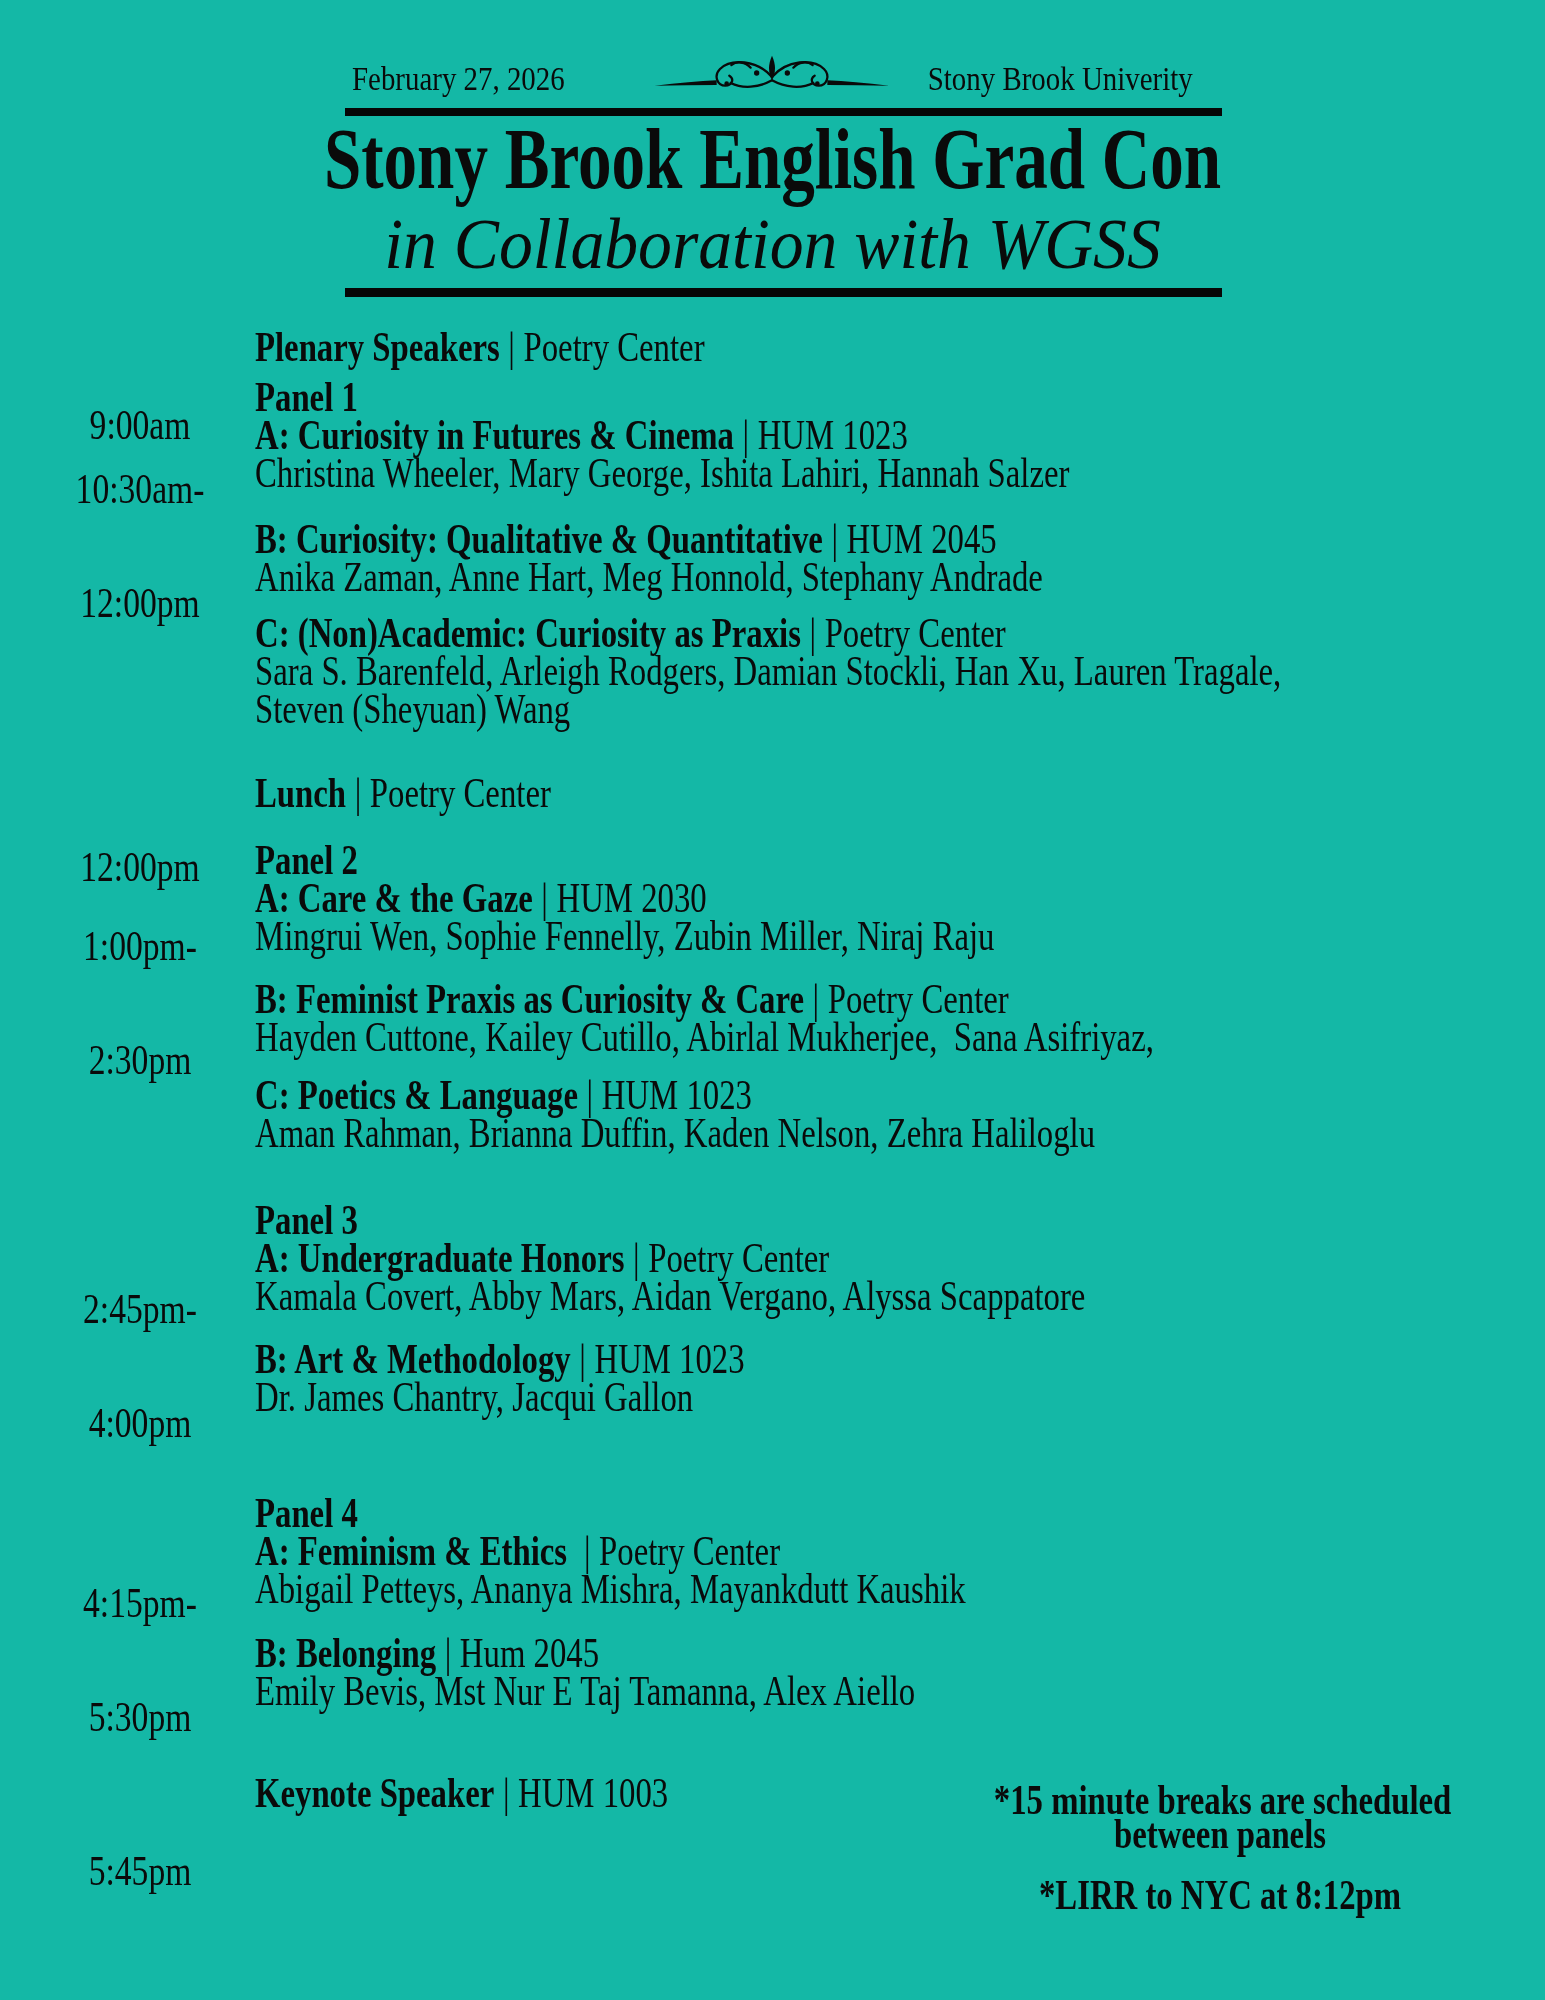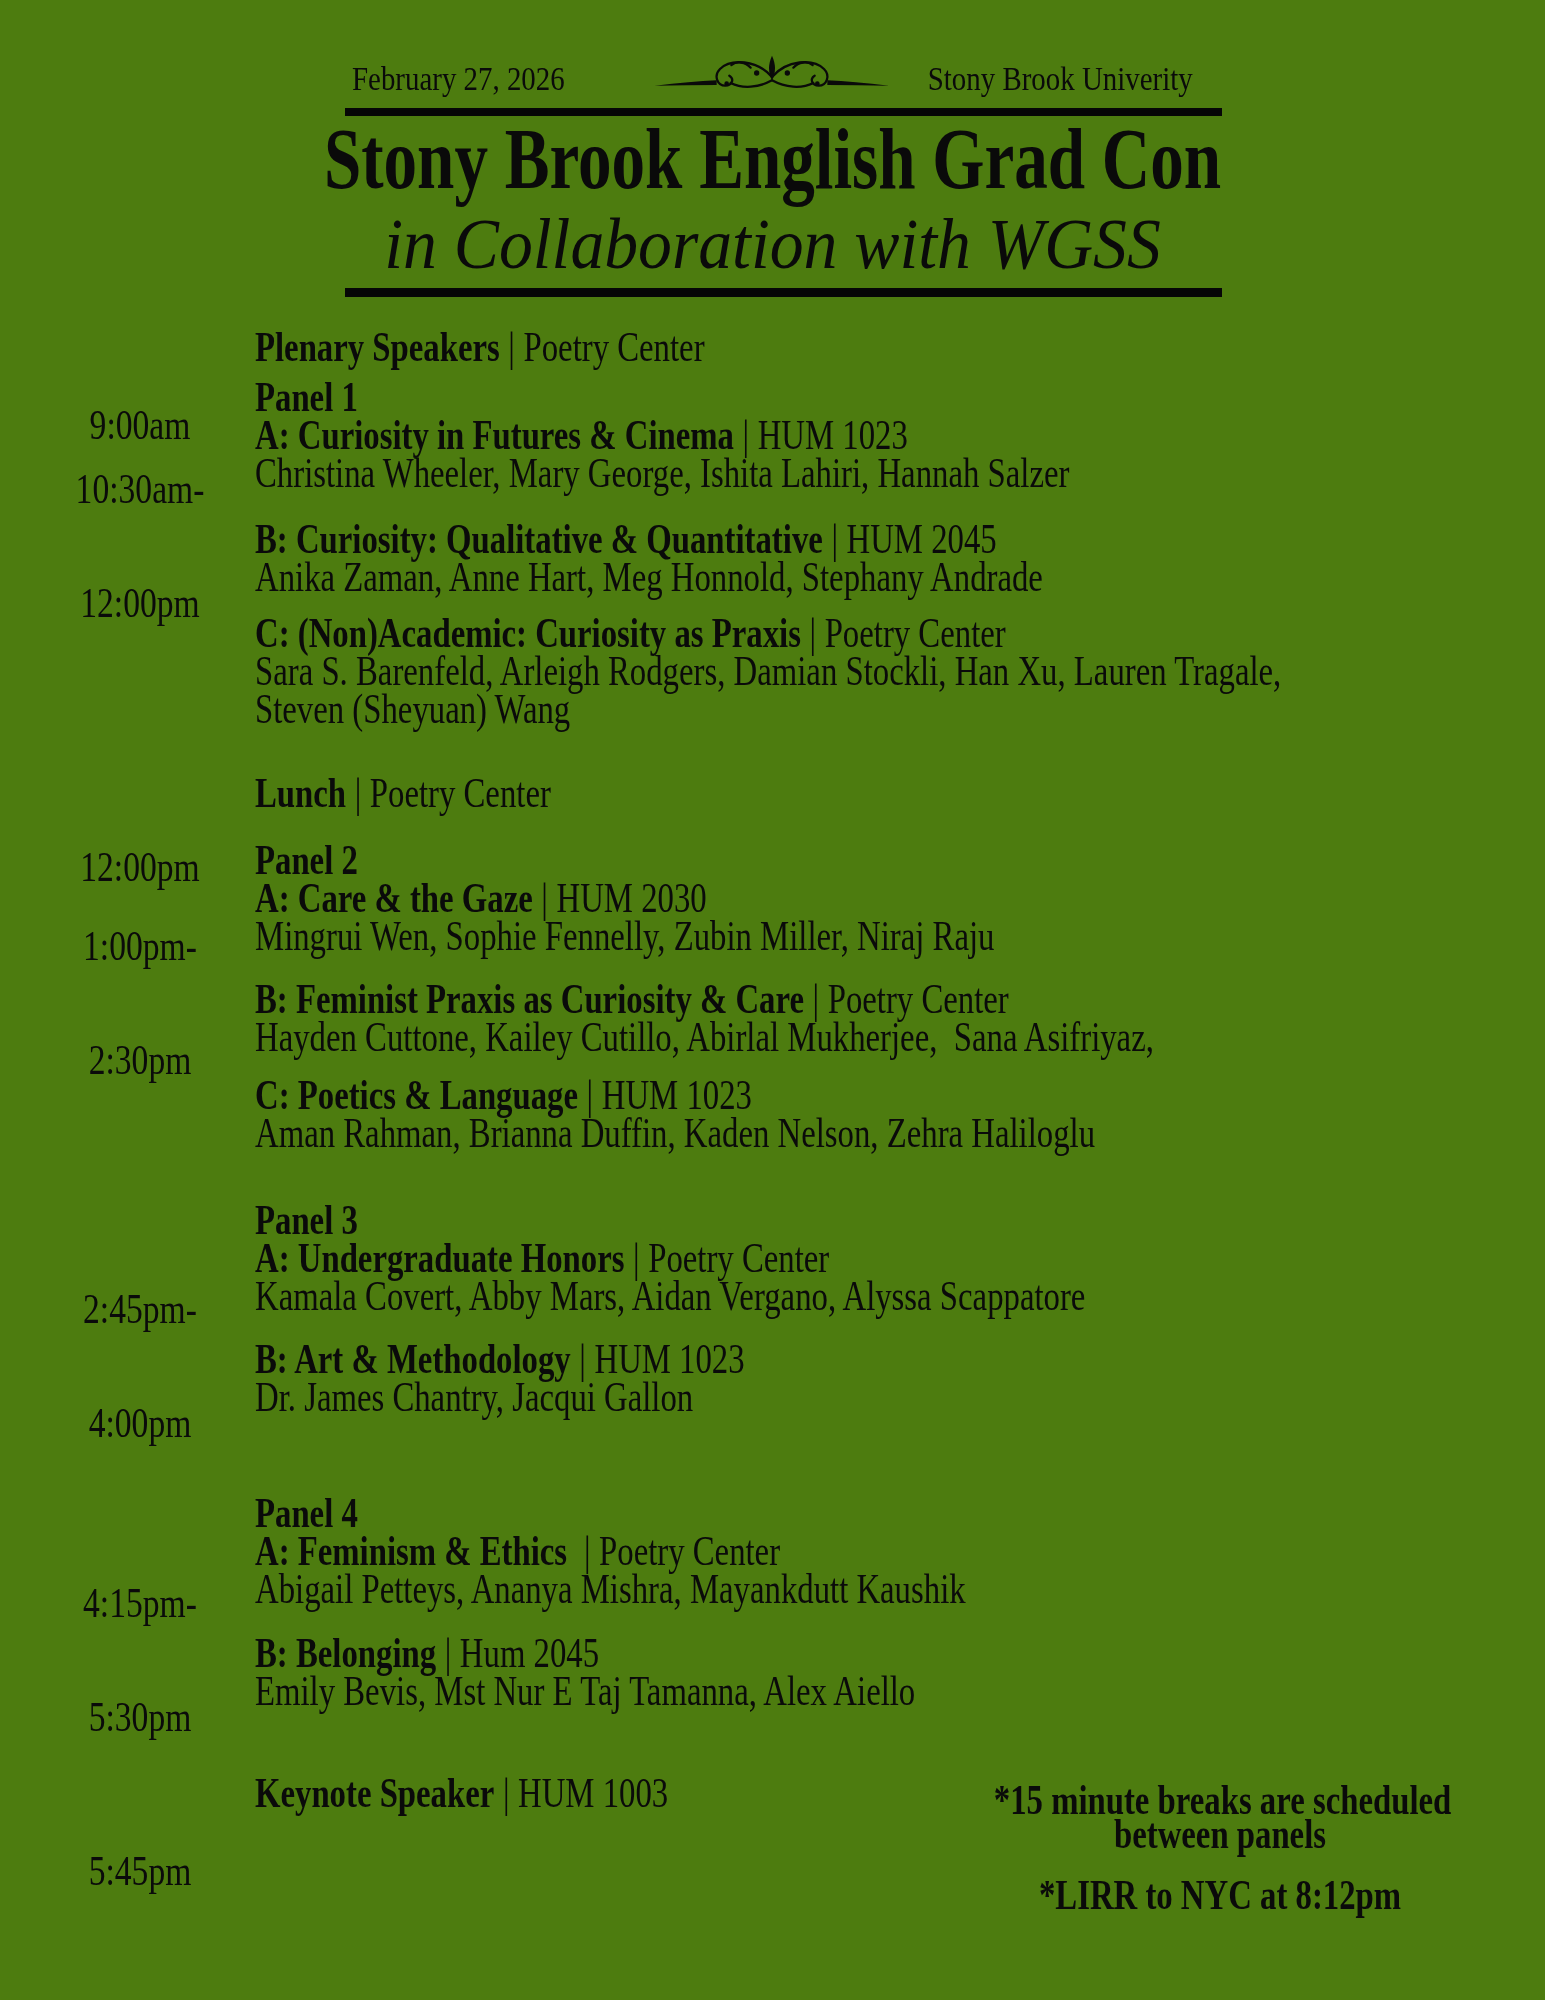--- a/index.html
+++ b/index.html
@@ -1,18 +1,18 @@
 <!DOCTYPE html>
 <html><head>
 <meta charset="utf-8">
 <title>Stony Brook English Grad Con</title>
 <style>
   html,body{margin:0;padding:0;background:#ffffff;}
   .page{
-    position:relative;width:1545px;height:2000px;background:#4d7c0f;
+    position:relative;width:1545px;height:2000px;background:#14b8a6;
     color:#0a0a0a;font-family:"Liberation Serif","DejaVu Serif",serif;overflow:hidden;
   }
   .rule{position:absolute;left:345px;width:877px;background:#060606;}
   .rule-top{top:108px;height:8px;}
   .rule-bottom{top:288px;height:9px;}
   .masthead-date{
     position:absolute;left:352px;top:60px;font-size:34px;
     transform:scaleX(0.85);transform-origin:left top;white-space:pre;
   }
   .masthead-univ{

